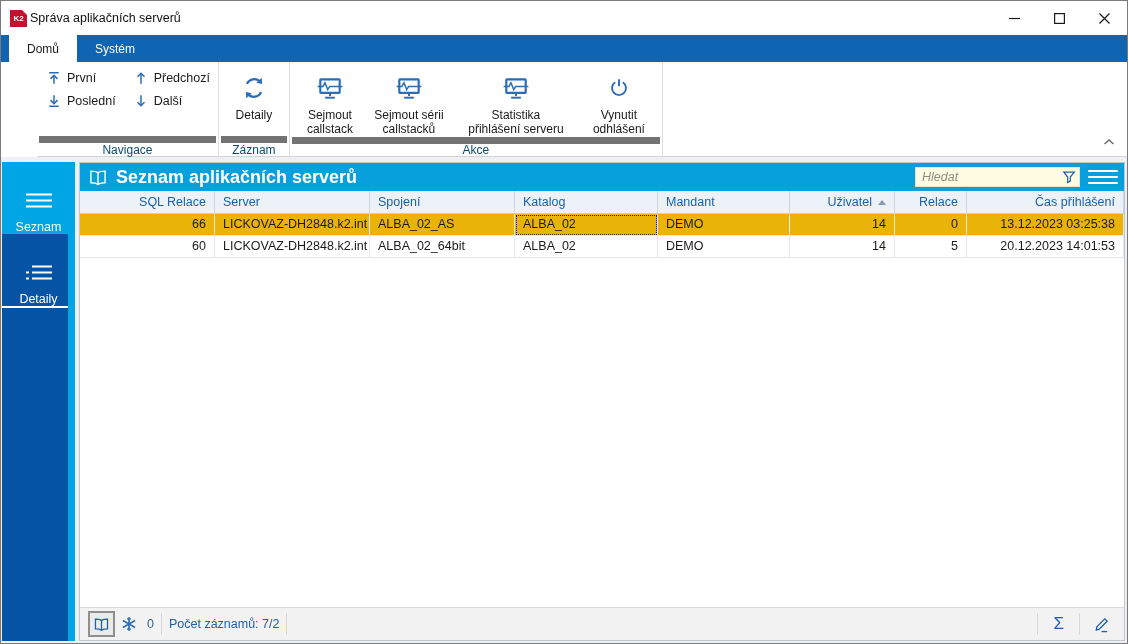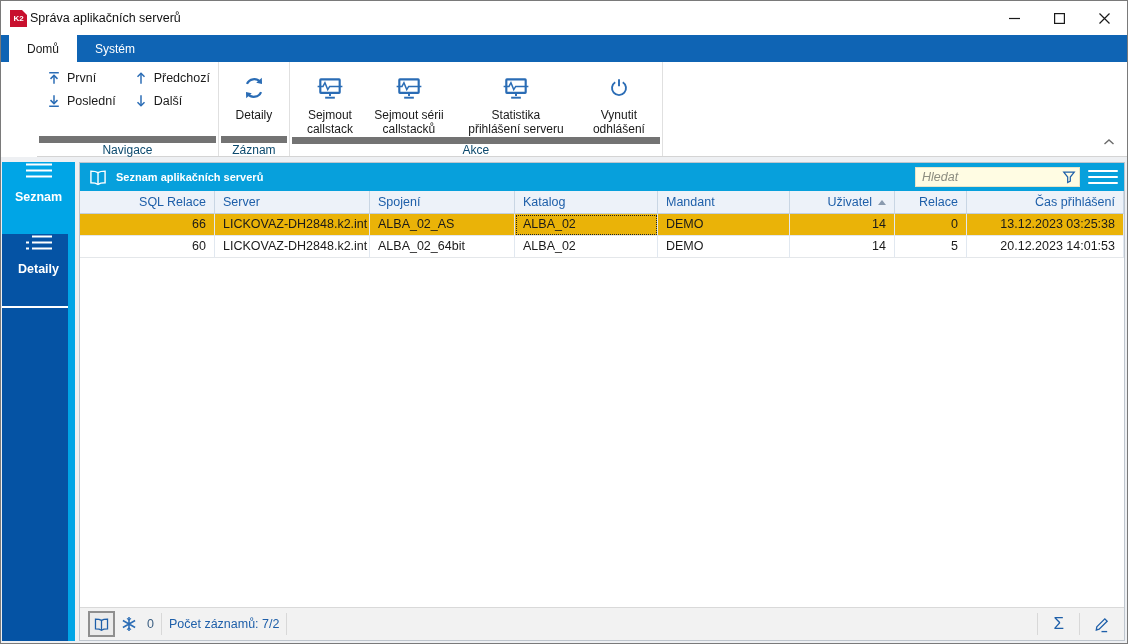--- a/index.html
+++ b/index.html
@@ -40,29 +40,29 @@
   .big-btn .bicon { height:32px; display:flex; align-items:center; justify-content:center; margin-bottom:4px; }
   .big-btn .blabel { white-space:pre-line; }
   .ribbon-collapse { position:absolute; right:12px; bottom:6px; cursor:pointer; }
 
   
   .content { flex:1; background:#eef0f3; display:flex; padding:5px 2px 2px 1px; min-height:0; }
 
   
   .sidebar { width:73px; background:#0553a4; position:relative; flex:0 0 auto; }
   .sidebar::after { content:""; position:absolute; top:0; right:0; bottom:0; width:7px; background:#00a5e6; }
-  .side-item { height:72px; display:flex; flex-direction:column; align-items:center; justify-content:flex-start; gap:8px;
-    color:#fff; font-size:12.5px; cursor:pointer; position:relative; z-index:1;font-weight:bold; }
+  .side-item { height:72px; display:flex; flex-direction:column; align-items:center; justify-content:flex-end; gap:8px;
+    color:#fff; font-size:12.5px; cursor:pointer; position:relative; z-index:1; }
   .side-item.active { background:#00a5e6; }
   .side-sep { height:2px; background:#ffffff; margin-right:7px; position:relative; z-index:1; }
 
   
   .panel { flex:1; margin-left:4px; background:#ffffff; border:1px solid #bfc6ce; display:flex; flex-direction:column; min-width:0; }
   .panel-header { height:28px; background:#07a0dc; display:flex; align-items:center; padding:0 6px 0 8px; flex:0 0 auto; }
-  .panel-title { color:#fff; font-weight:bold; font-size:11px; margin-left:8px; }
+  .panel-title { color:#fff; font-weight:bold; font-size:18px; margin-left:8px; }
   .search-wrap { margin-left:auto; position:relative; width:165px; height:20px; }
   .search-input { width:100%; height:100%; border:1px solid #e8e4c8; background:#fffce3; font-size:12.5px;
     padding:0 22px 0 6px; font-family:"Liberation Sans",sans-serif; color:#333; outline:none; }
   .search-input::placeholder { font-style:italic; color:#8d8d80; }
   .funnel { position:absolute; right:4px; top:3px; cursor:pointer; }
   .panel-menu { width:30px; height:22px; margin-left:8px; display:flex; flex-direction:column; justify-content:center; gap:4px; cursor:pointer; }
   .panel-menu i { display:block; height:2px; background:#fff; border-radius:1px; }
 
   
   .tgrid { display:grid; grid-template-columns:135px 155px 145px 143px 132px 105px 72px 1fr; flex:0 0 auto; }

